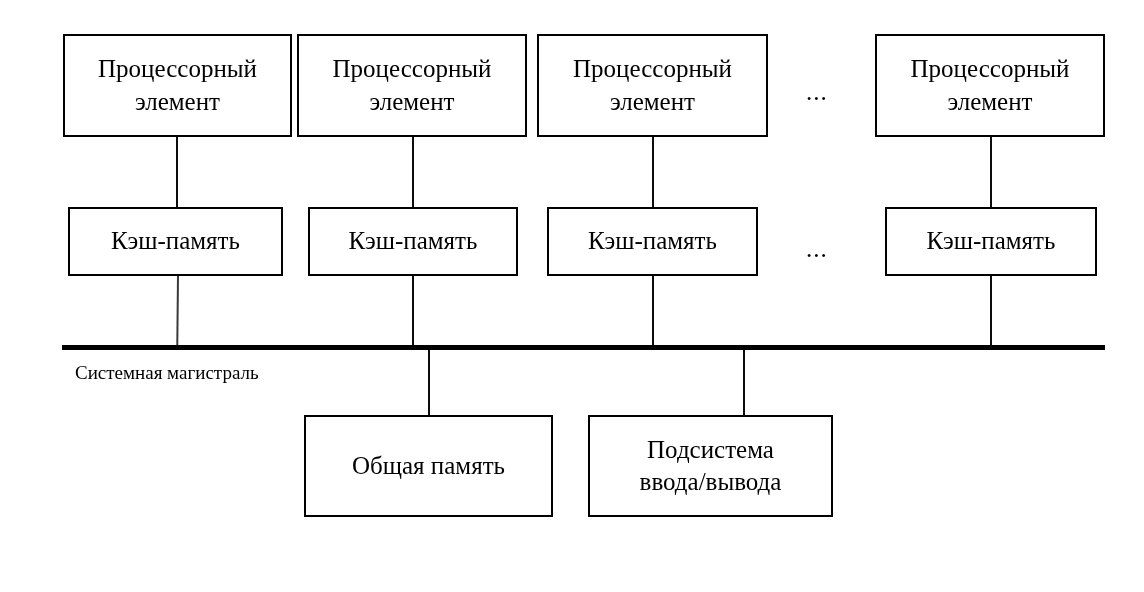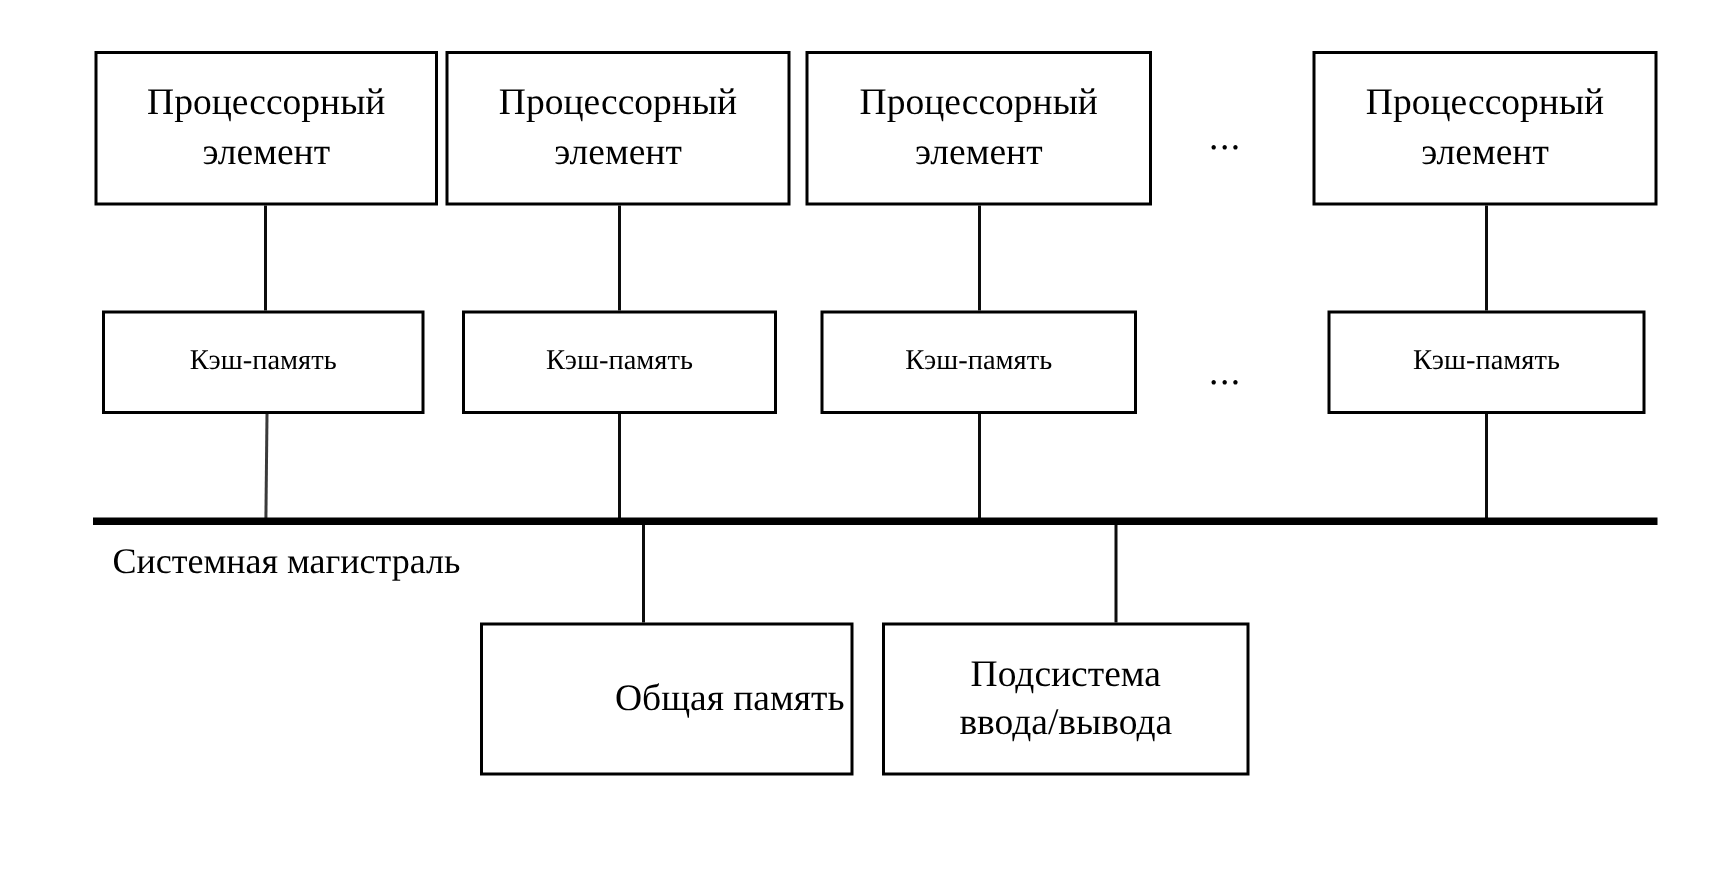--- a/index.html
+++ b/index.html
@@ -34,21 +34,21 @@
     z-index: 3;
   }
   .node-label {
     display: block;
     width: 100%;
     padding: 0 4px;
     white-space: pre-line;
   }
 
   .pe      { font-size: 25px; }
-  .cache   { font-size: 19px; }
+  .cache   { font-size: 25px; }
   .bottom  { font-size: 25px; }
 
   
   .vline {
     position: absolute;
     width: 0;
     border-left: 2.5px solid #0d0d0d;
     z-index: 1;
   }
   .vline.thin {
@@ -57,21 +57,21 @@
 
   
   .bus {
     position: absolute;
     height: 0;
     border-top: 5px solid #000000;
     z-index: 2;
   }
   .bus-label {
     position: absolute;
-    font-size: 24px;
+    font-size: 19px;
     white-space: nowrap;
     z-index: 4;
   }
 
   
   .ellipsis {
     position: absolute;
     font-size: 25px;
     letter-spacing: 1px;
     z-index: 3;
@@ -133,21 +133,21 @@
   <div class="vline" style="left:652px; top:276px; height:71px;"></div>
   <div class="vline" style="left:990px; top:276px; height:71px;"></div>
 
   <div class="bus" style="left:62px; top:345px; width:1043px;"></div>
 
   <div class="bus-label" style="left:75px; top:362px;">Системная магистраль</div>
 
   <div class="vline" style="left:428px; top:348px; height:68px;"></div>
   <div class="vline" style="left:743px; top:348px; height:68px;"></div>
 
-  <div class="node bottom" style="left:320px; top:415px; width:249px; height:102px;text-align:right;">
+  <div class="node bottom" style="left:304px; top:415px; width:249px; height:102px;">
     <span class="node-label">Общая память</span>
   </div>
 
   <div class="node bottom" style="left:588px; top:415px; width:245px; height:102px;">
     <span class="node-label">Подсистема
 ввода/вывода</span>
   </div>
 
 </div>
 

